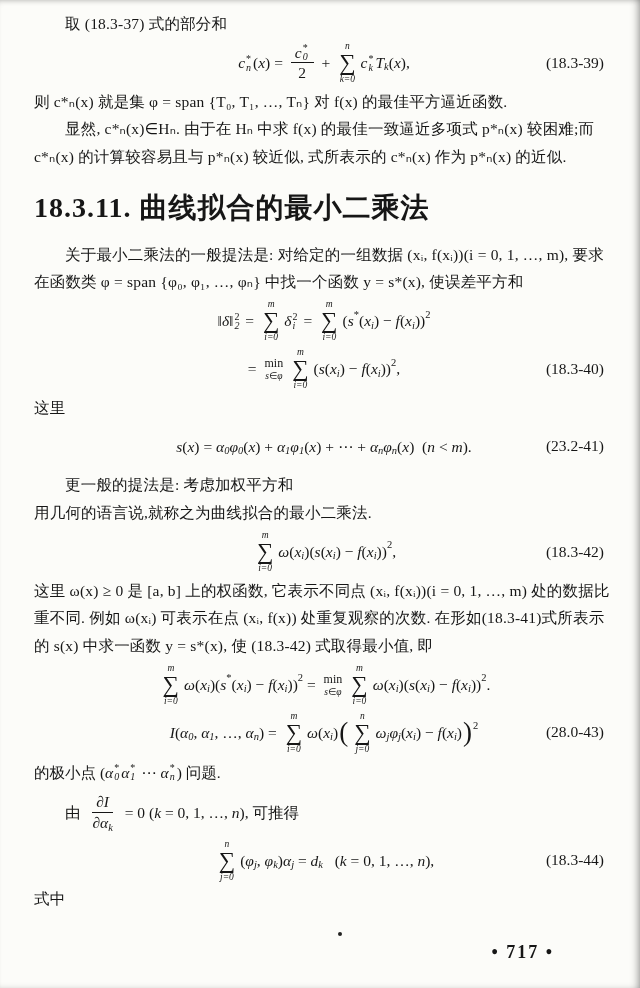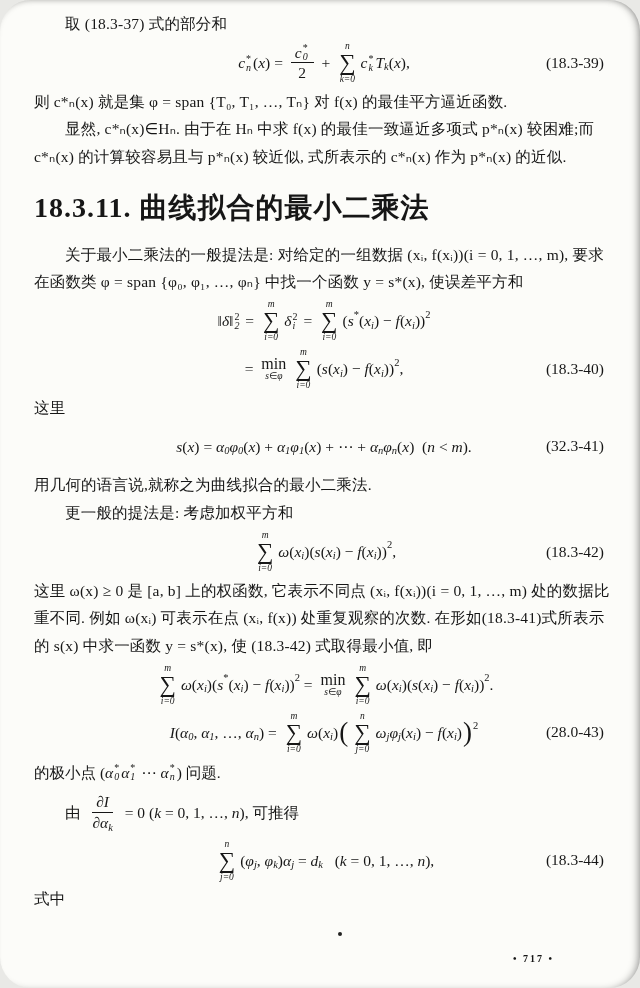--- a/index.html
+++ b/index.html
@@ -4,21 +4,20 @@
 <style>
   * { margin:0; padding:0; box-sizing:border-box; }
   html,body { width:640px; background:#e9e9e6; }
   .page {
     width:640px; height:988px; overflow:hidden; position:relative;
     background:#fcfcf9; color:#161616;
     font-family:"Liberation Serif","DejaVu Sans",serif;
     font-size:15.5px; line-height:1.78;
     padding:10px 26px 0 34px;
     box-shadow: inset -5px 0 8px -4px rgba(0,0,0,.45), inset 0 4px 6px -4px rgba(0,0,0,.18);
-    border-radius: 31px;
   }
   .para { text-align:left; letter-spacing:.2px; }
   .indent { text-indent:2em; }
   .heading {
     font-weight:700; font-size:28px; line-height:1.3;
     margin:20px 0 14px 0; letter-spacing:1px;
   }
   
   .fline { position:relative; display:flex; align-items:center; justify-content:center; min-height:46px; margin:2px 0; }
   .fline.left { justify-content:flex-start; }
@@ -34,23 +33,23 @@
          font-size:10px; line-height:9px; margin:0 2px 0 1px; }
   .mss .s1 { display:block; }
   .mss .s2 { display:block; font-style:italic; }
   .mfrac { display:inline-flex; flex-direction:column; align-items:center; margin:0 4px; }
   .fnum { display:inline-flex; align-items:center; border-bottom:1.3px solid #161616; padding:0 4px; line-height:1.25; }
   .fden { display:inline-flex; align-items:center; padding:0 4px; line-height:1.25; }
   .msum { display:inline-flex; flex-direction:column; align-items:center; margin:0 5px; }
   .msum .ssym { font-size:23px; line-height:23px; }
   .slim { font-size:9.5px; line-height:10px; font-style:italic; white-space:pre; }
   .mmin { display:inline-flex; flex-direction:column; align-items:center; margin:0 4px; }
-  .mmin .mintop { font-size:16px; line-height:15px; }
+  .mmin .mintop { font-size:12px; line-height:15px; }
   .mbigp { font-size:27px; line-height:24px; font-weight:300; margin:0 1px; }
-  .pagenum { position:absolute; right:86px; bottom:20px; font-weight:700; font-size:10px; letter-spacing:2px; }
+  .pagenum { position:absolute; right:86px; bottom:20px; font-weight:700; font-size:18px; letter-spacing:2px; }
   .artifact-dot { position:absolute; left:338px; bottom:52px; width:4px; height:4px; background:#222; border-radius:50%; }
 </style>
 </head>
 <body>
 
 <div class="page">
 
   <p class="para indent">取 (18.3-37) 式的部分和</p>
 
   <div class="fline">
@@ -201,26 +200,26 @@
         <span class="mi">φ</span>
         <span class="msub">n</span>
         <span class="mt">(</span>
         <span class="mi">x</span>
         <span class="mt">)  (</span>
         <span class="mi">n</span>
         <span class="mt"> &lt; </span>
         <span class="mi">m</span>
         <span class="mt">).</span>
       </span>
-    <span class="eqnum">(32.3-41)</span>
-  </div>
+    <span class="eqnum">(23.2-41)</span>
+  </div>
+
+  <p class="para indent">更一般的提法是: 考虑加权平方和</p>
 
   <p class="para">用几何的语言说,就称之为曲线拟合的最小二乘法.</p>
-
-  <p class="para indent">更一般的提法是: 考虑加权平方和</p>
 
   <div class="fline">
     <span class="mrow">
         <span class="msum">
           <span class="slim">m</span>
           <span class="ssym">∑</span>
           <span class="slim">i=0</span>
         </span>
         <span class="mi">ω</span>
         <span class="mt">(</span>

